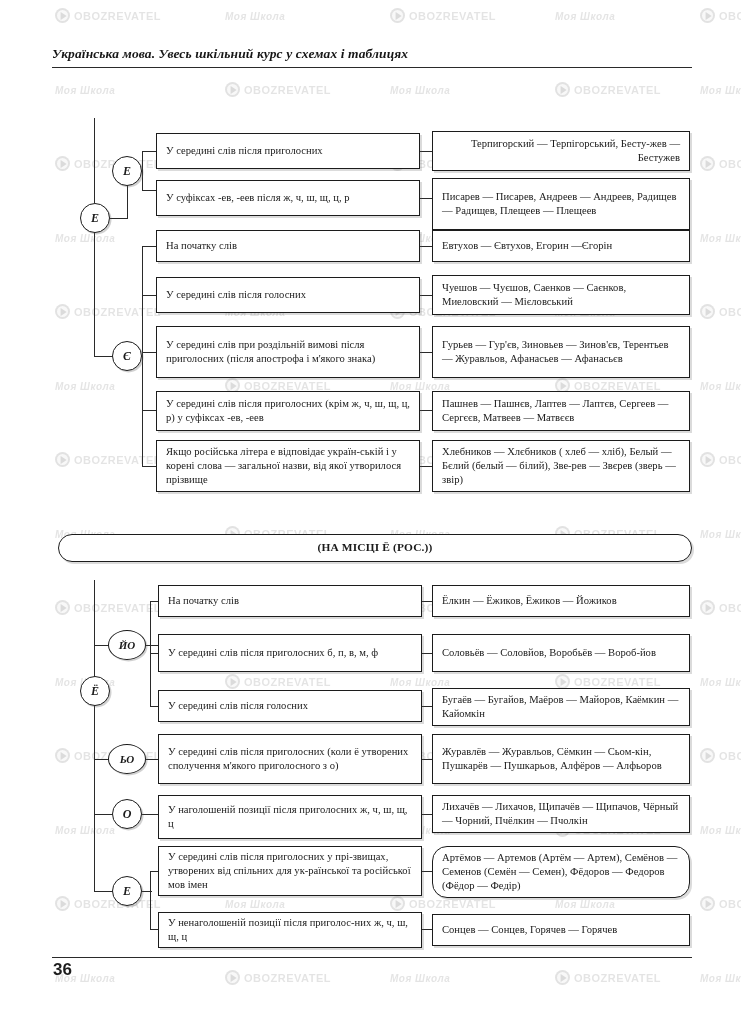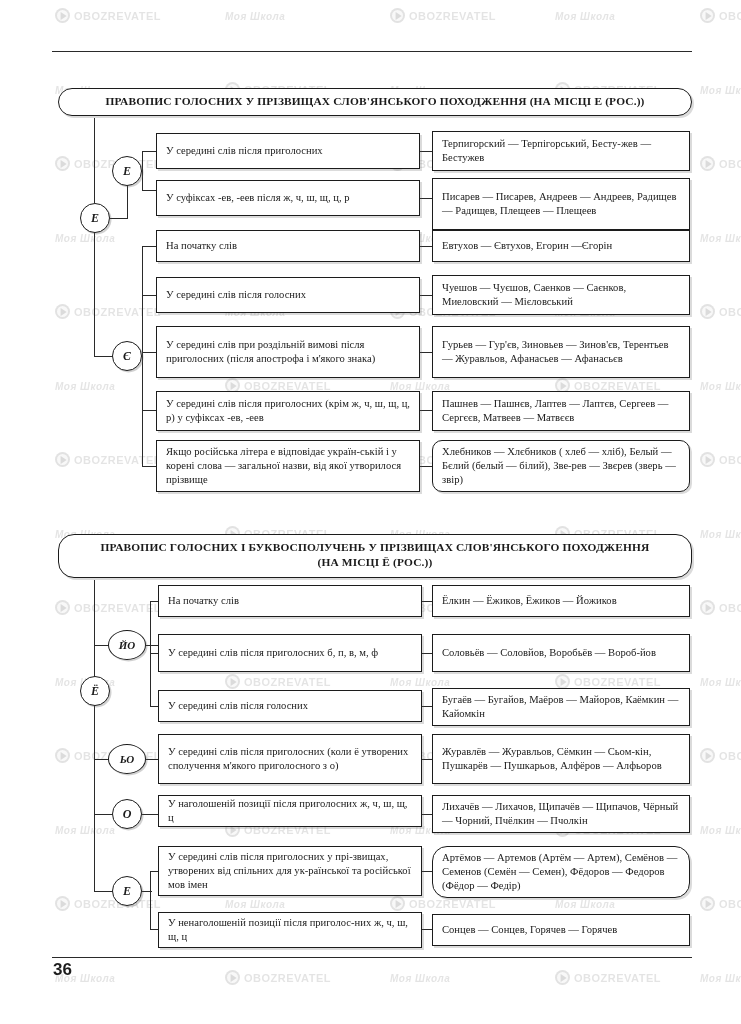--- a/index.html
+++ b/index.html
@@ -265,26 +265,24 @@
     <span class="wm wm-obz" style="left: 244px; top: 972px;">OBOZREVATEL</span>
     <span class="wm wm-school" style="left: 390px; top: 973px;">Моя Школа</span>
     <span class="wm-circle" style="left: 555px; top: 970px; width: 15px; height: 15px;"></span>
     <span class="wm wm-obz" style="left: 574px; top: 972px;">OBOZREVATEL</span>
     <span class="wm wm-school" style="left: 700px; top: 973px;">Моя Школа</span>
   </div>
 
 <div class="page">
 
   <div class="header">
+    <div class="header-title">Українська мова. Увесь шкільний курс у схемах і таблицях</div>
     <div class="header-rule"></div>
   </div>
 
-  <div class="banner" style="top:88px;">
-    <div class="banner-text">ПРАВОПИС ГОЛОСНИХ У ПРІЗВИЩАХ СЛОВ'ЯНСЬКОГО ПОХОДЖЕННЯ (НА МІСЦІ Е (РОС.))</div>
-  </div>
 
   <div class="tree">
 
     <div class="node small" style="left:112px; top:156px;">Е</div>
     <div class="node small" style="left:80px;  top:203px;">Е</div>
     <div class="node small" style="left:112px; top:341px;">Є</div>
 
     <div class="line v" style="left:94px; top:118px; height:85px;"></div>
 
     <div class="line h" style="left:110px; top:218px; width:18px;"></div>
@@ -310,21 +308,21 @@
     <div class="line h" style="left:420px; top:198px; width:12px;"></div>
     <div class="line h" style="left:420px; top:246px; width:12px;"></div>
     <div class="line h" style="left:420px; top:295px; width:12px;"></div>
     <div class="line h" style="left:420px; top:352px; width:12px;"></div>
     <div class="line h" style="left:420px; top:410px; width:12px;"></div>
     <div class="line h" style="left:420px; top:466px; width:12px;"></div>
 
     <div class="cbox cond" style="left:156px; top:133px; height:36px;">
       <span>У середині слів після приголосних</span>
     </div>
-    <div class="cbox exmp" style="left:432px; top:131px; height:40px;">
+    <div class="cbox exmp" style="left:432px; top:131px; height:40px;text-align:right;">
       <span>Терпигорский — Терпігорський, Бесту-жев — Бестужев</span>
     </div>
 
     <div class="cbox cond" style="left:156px; top:180px; height:36px;align-items:center;">
       <span>У суфіксах -ев, -еев після ж, ч, ш, щ, ц, р</span>
     </div>
     <div class="cbox exmp" style="left:432px; top:178px; height:52px;">
       <span>Писарев — Писарев, Андреев — Андреев, Радищев — Радищев, Плещеев — Плещеев</span>
     </div>
 
@@ -352,27 +350,26 @@
     <div class="cbox cond" style="left:156px; top:391px; height:40px;">
       <span>У середині слів після приголосних (крім ж, ч, ш, щ, ц, р) у суфіксах -ев, -еев</span>
     </div>
     <div class="cbox exmp" style="left:432px; top:391px; height:40px;justify-content:flex-end;">
       <span>Пашнев — Пашнєв, Лаптев — Лаптєв, Сергеев — Сергєєв, Матвеев — Матвєєв</span>
     </div>
 
     <div class="cbox cond" style="left:156px; top:440px; height:52px;">
       <span>Якщо російська літера е відповідає україн-ській і у корені слова — загальної назви, від якої утворилося прізвище</span>
     </div>
-    <div class="cbox exmp" style="left:432px; top:440px; height:52px;border-radius:10px;">
+    <div class="cbox exmp" style="left:432px; top:440px; height:52px;">
       <span>Хлебников — Хлєбников ( хлеб — хліб), Белый — Бєлий (белый — білий), Зве-рев — Звєрев (зверь — звір)</span>
     </div>
   </div>
 
   <div class="banner" style="top:534px;">
-    <div class="banner-text">ПРАВОПИС ГОЛОСНИХ І БУКВОСПОЛУЧЕНЬ У ПРІЗВИЩАХ СЛОВ'ЯНСЬКОГО ПОХОДЖЕННЯ</div>
     <div class="banner-text">(НА МІСЦІ Ё (РОС.))</div>
   </div>
 
   <div class="tree">
 
     <div class="node small" style="left:80px;  top:676px;">Ё</div>
     <div class="node wide" style="left:108px; top:630px;">ЙО</div>
     <div class="node wide" style="left:108px; top:744px;">ЬО</div>
     <div class="node small" style="left:112px; top:799px;">О</div>
     <div class="node small" style="left:112px; top:876px;">Е</div>
@@ -430,21 +427,21 @@
       <span>Бугаёв — Бугайов, Маёров — Майоров, Каёмкин — Кайомкін</span>
     </div>
 
     <div class="cbox cond" style="left:158px; top:734px; height:50px;">
       <span>У середині слів після приголосних (коли ё утворених сполучення м'якого приголосного з о)</span>
     </div>
     <div class="cbox exmp" style="left:432px; top:734px; height:50px;">
       <span>Журавлёв — Журавльов, Сёмкин — Сьом-кін, Пушкарёв — Пушкарьов, Алфёров — Алфьоров</span>
     </div>
 
-    <div class="cbox cond" style="left:158px; top:795px; height:32px;align-items:center;">
+    <div class="cbox cond" style="left:158px; top:795px; height:44px;align-items:center;">
       <span>У наголошеній позиції після приголосних ж, ч, ш, щ, ц</span>
     </div>
     <div class="cbox exmp" style="left:432px; top:795px; height:38px;">
       <span>Лихачёв — Лихачов, Щипачёв — Щипачов, Чёрный — Чорний, Пчёлкин — Пчолкін</span>
     </div>
 
     <div class="cbox cond" style="left:158px; top:846px; height:50px;">
       <span>У середині слів після приголосних у прі-звищах, утворених від спільних для ук-раїнської та російської мов імен</span>
     </div>
     <div class="cbox exmp" style="left:432px; top:846px; height:52px;border-radius:15px;">

